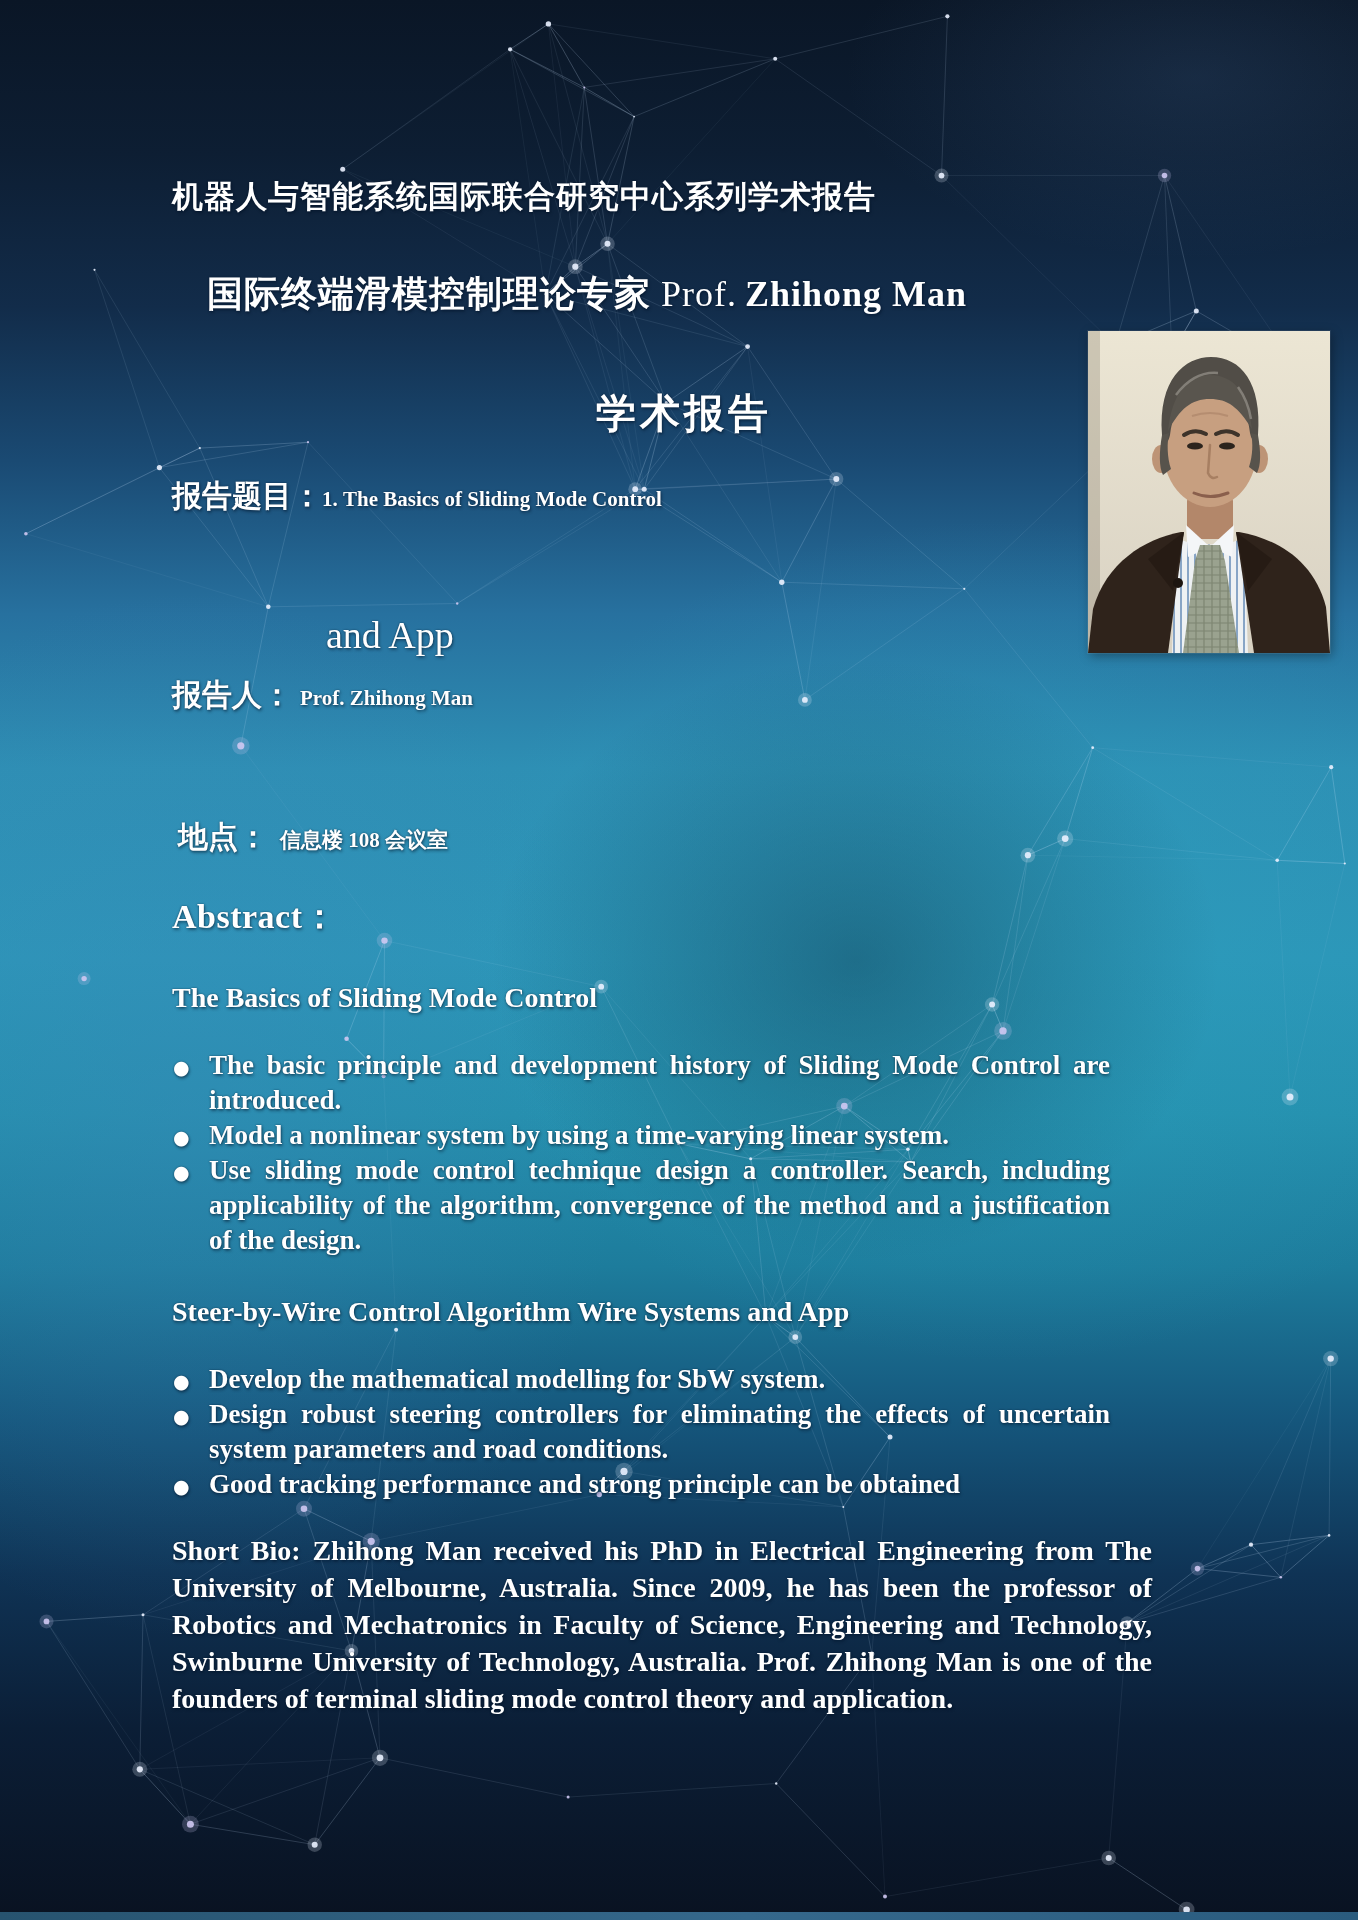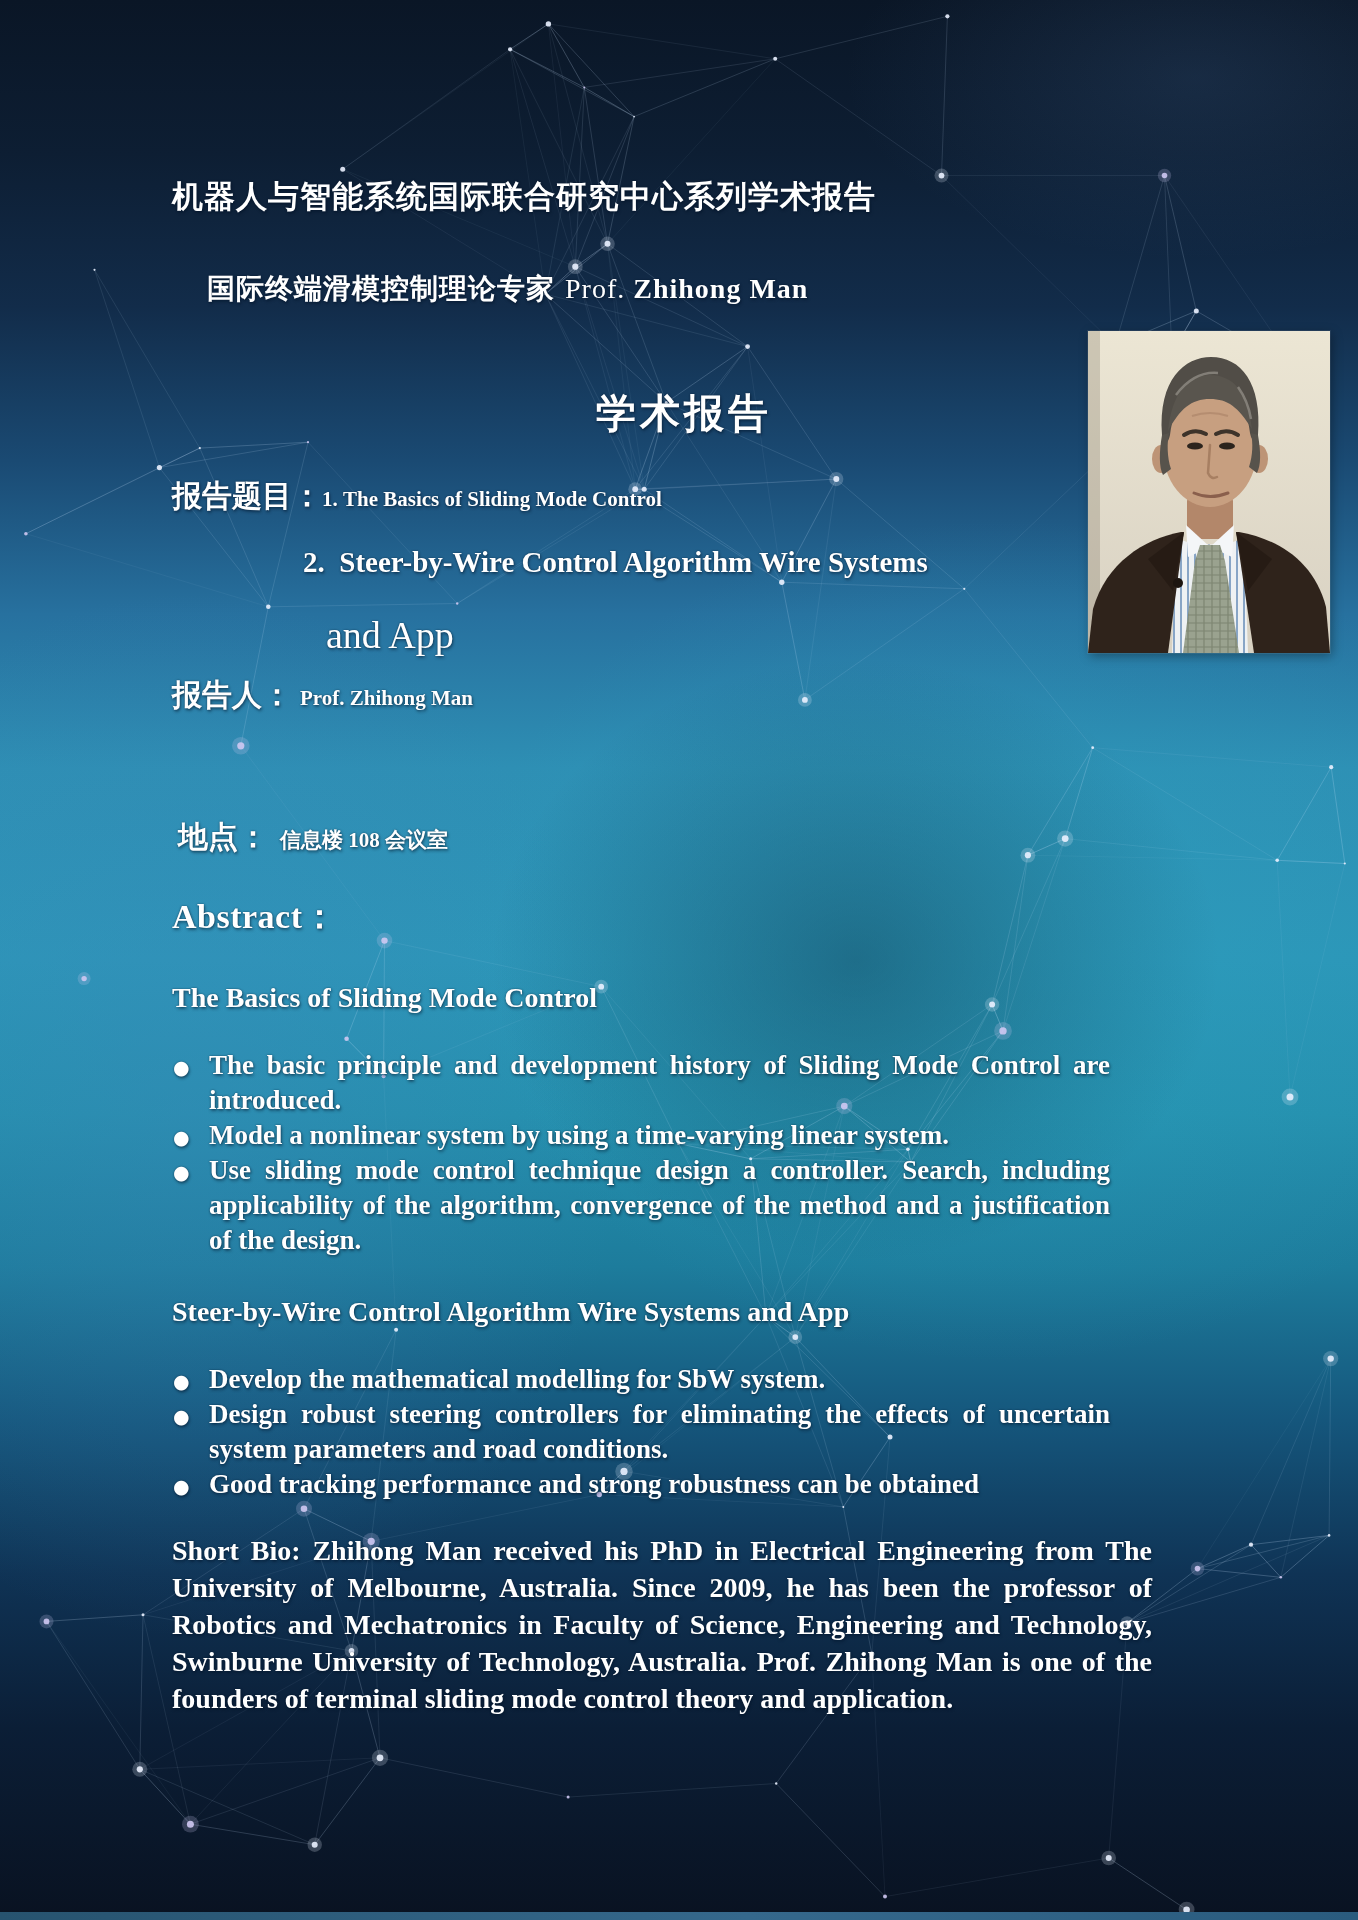--- a/index.html
+++ b/index.html
@@ -23,21 +23,21 @@
   .plexus{position:absolute;inset:0;width:100%;height:100%;}
   .bottom-strip{
     position:absolute;left:0;right:0;bottom:0;height:8px;
     background:linear-gradient(90deg,#27536f,#35688c 55%,#2a5b7e);
   }
   
   .content{position:absolute;inset:0;z-index:3;border-radius:27px;}
   .content > *{position:absolute;margin:0;}
   .t{ text-shadow:0 0 2px rgba(0,18,38,0.55), 1px 2px 3px rgba(0,18,38,0.45); }
   .series-header{left:172px;top:176px;font-size:31px;font-weight:700;letter-spacing:1px;}
-  .talk-title{left:207px;top:270px;font-size:28px;font-weight:700;letter-spacing:1px;white-space:nowrap;}
+  .talk-title{left:207px;top:270px;font-size:36px;font-weight:700;letter-spacing:1px;white-space:nowrap;}
   .talk-title .prof{font-weight:400;margin-left:10px;}
   .talk-title .name{font-weight:800;margin-left:8px;}
   .subtitle{left:596px;top:386px;font-size:40px;font-weight:700;letter-spacing:4px;}
   .info-row{white-space:pre;font-weight:700;}
   .info-row .label{font-size:30px;}
   .info-row .value{font-size:21px;}
   .topic-row{left:172px;top:476px;}
   .topic-2{left:303px;top:546px;font-size:29px;font-weight:700;white-space:pre;}
   .topic-2-cont{left:326px;top:613px;font-size:38px;font-weight:400;text-align:center;}
   .speaker-row{left:172px;top:675px;}
@@ -404,21 +404,20 @@
 
   <div class="content">
     <div class="series-header t">机器人与智能系统国际联合研究中心系列学术报告</div>
 
     <h1 class="talk-title t"><span>国际终端滑模控制理论专家</span><span class="prof">Prof.</span><span class="name">Zhihong Man</span></h1>
 
     <div class="subtitle t">学术报告</div>
 
     <div class="info-row topic-row t"><span class="label">报告题目：</span><span class="value">1. The Basics of Sliding Mode Control</span></div>
 
-    <div class="topic-2 t">2.  Steer-by-Wire Control Algorithm Wire Systems</div>
     <div class="topic-2-cont t">and App</div>
 
     <div class="info-row speaker-row t"><span class="label">报告人：</span><span class="value">Prof. Zhihong Man</span></div>
 
 
     <div class="info-row venue-row t"><span class="label">地点：</span><span class="value">信息楼 108 会议室</span></div>
 
     <div class="abstract-heading t">Abstract：</div>
 
     <div class="sec-heading sec1 t">The Basics of Sliding Mode Control</div>
@@ -427,21 +426,21 @@
       <li class="t"><span class="dot">●</span><span>The basic principle and development history of Sliding Mode Control are introduced.</span></li>
       <li class="t"><span class="dot">●</span><span>Model a nonlinear system by using a time-varying linear system.</span></li>
       <li class="t"><span class="dot">●</span><span>Use sliding mode control technique design a controller. Search, including applicability of the algorithm, convergence of the method and a justification of the design.</span></li>
     </ul>
 
     <div class="sec-heading sec2 t">Steer-by-Wire Control Algorithm Wire Systems and App</div>
 
     <ul class="bullets bullets2">
       <li class="t"><span class="dot">●</span><span>Develop the mathematical modelling for SbW system.</span></li>
       <li class="t"><span class="dot">●</span><span>Design robust steering controllers for eliminating the effects of uncertain system parameters and road conditions.</span></li>
-      <li class="t"><span class="dot">●</span><span>Good tracking performance and strong robustness can be obtained</span></li>
+      <li class="t"><span class="dot">●</span><span>Good tracking performance and strong principle can be obtained</span></li>
     </ul>
 
     <p class="bio t">Short Bio: Zhihong Man received his PhD in Electrical Engineering from The University of Melbourne, Australia. Since 2009, he has been the professor of Robotics and Mechatronics in Faculty of Science, Engineering and Technology, Swinburne University of Technology, Australia. Prof. Zhihong Man is one of the founders of terminal sliding mode control theory and application.</p>
   </div>
 
   <figure class="photo">
     <svg viewBox="0 0 242 322">
       <defs>
         <linearGradient id="pbg" x1="0" y1="0" x2="0" y2="1">
           <stop offset="0" stop-color="#ece6d4"></stop>

